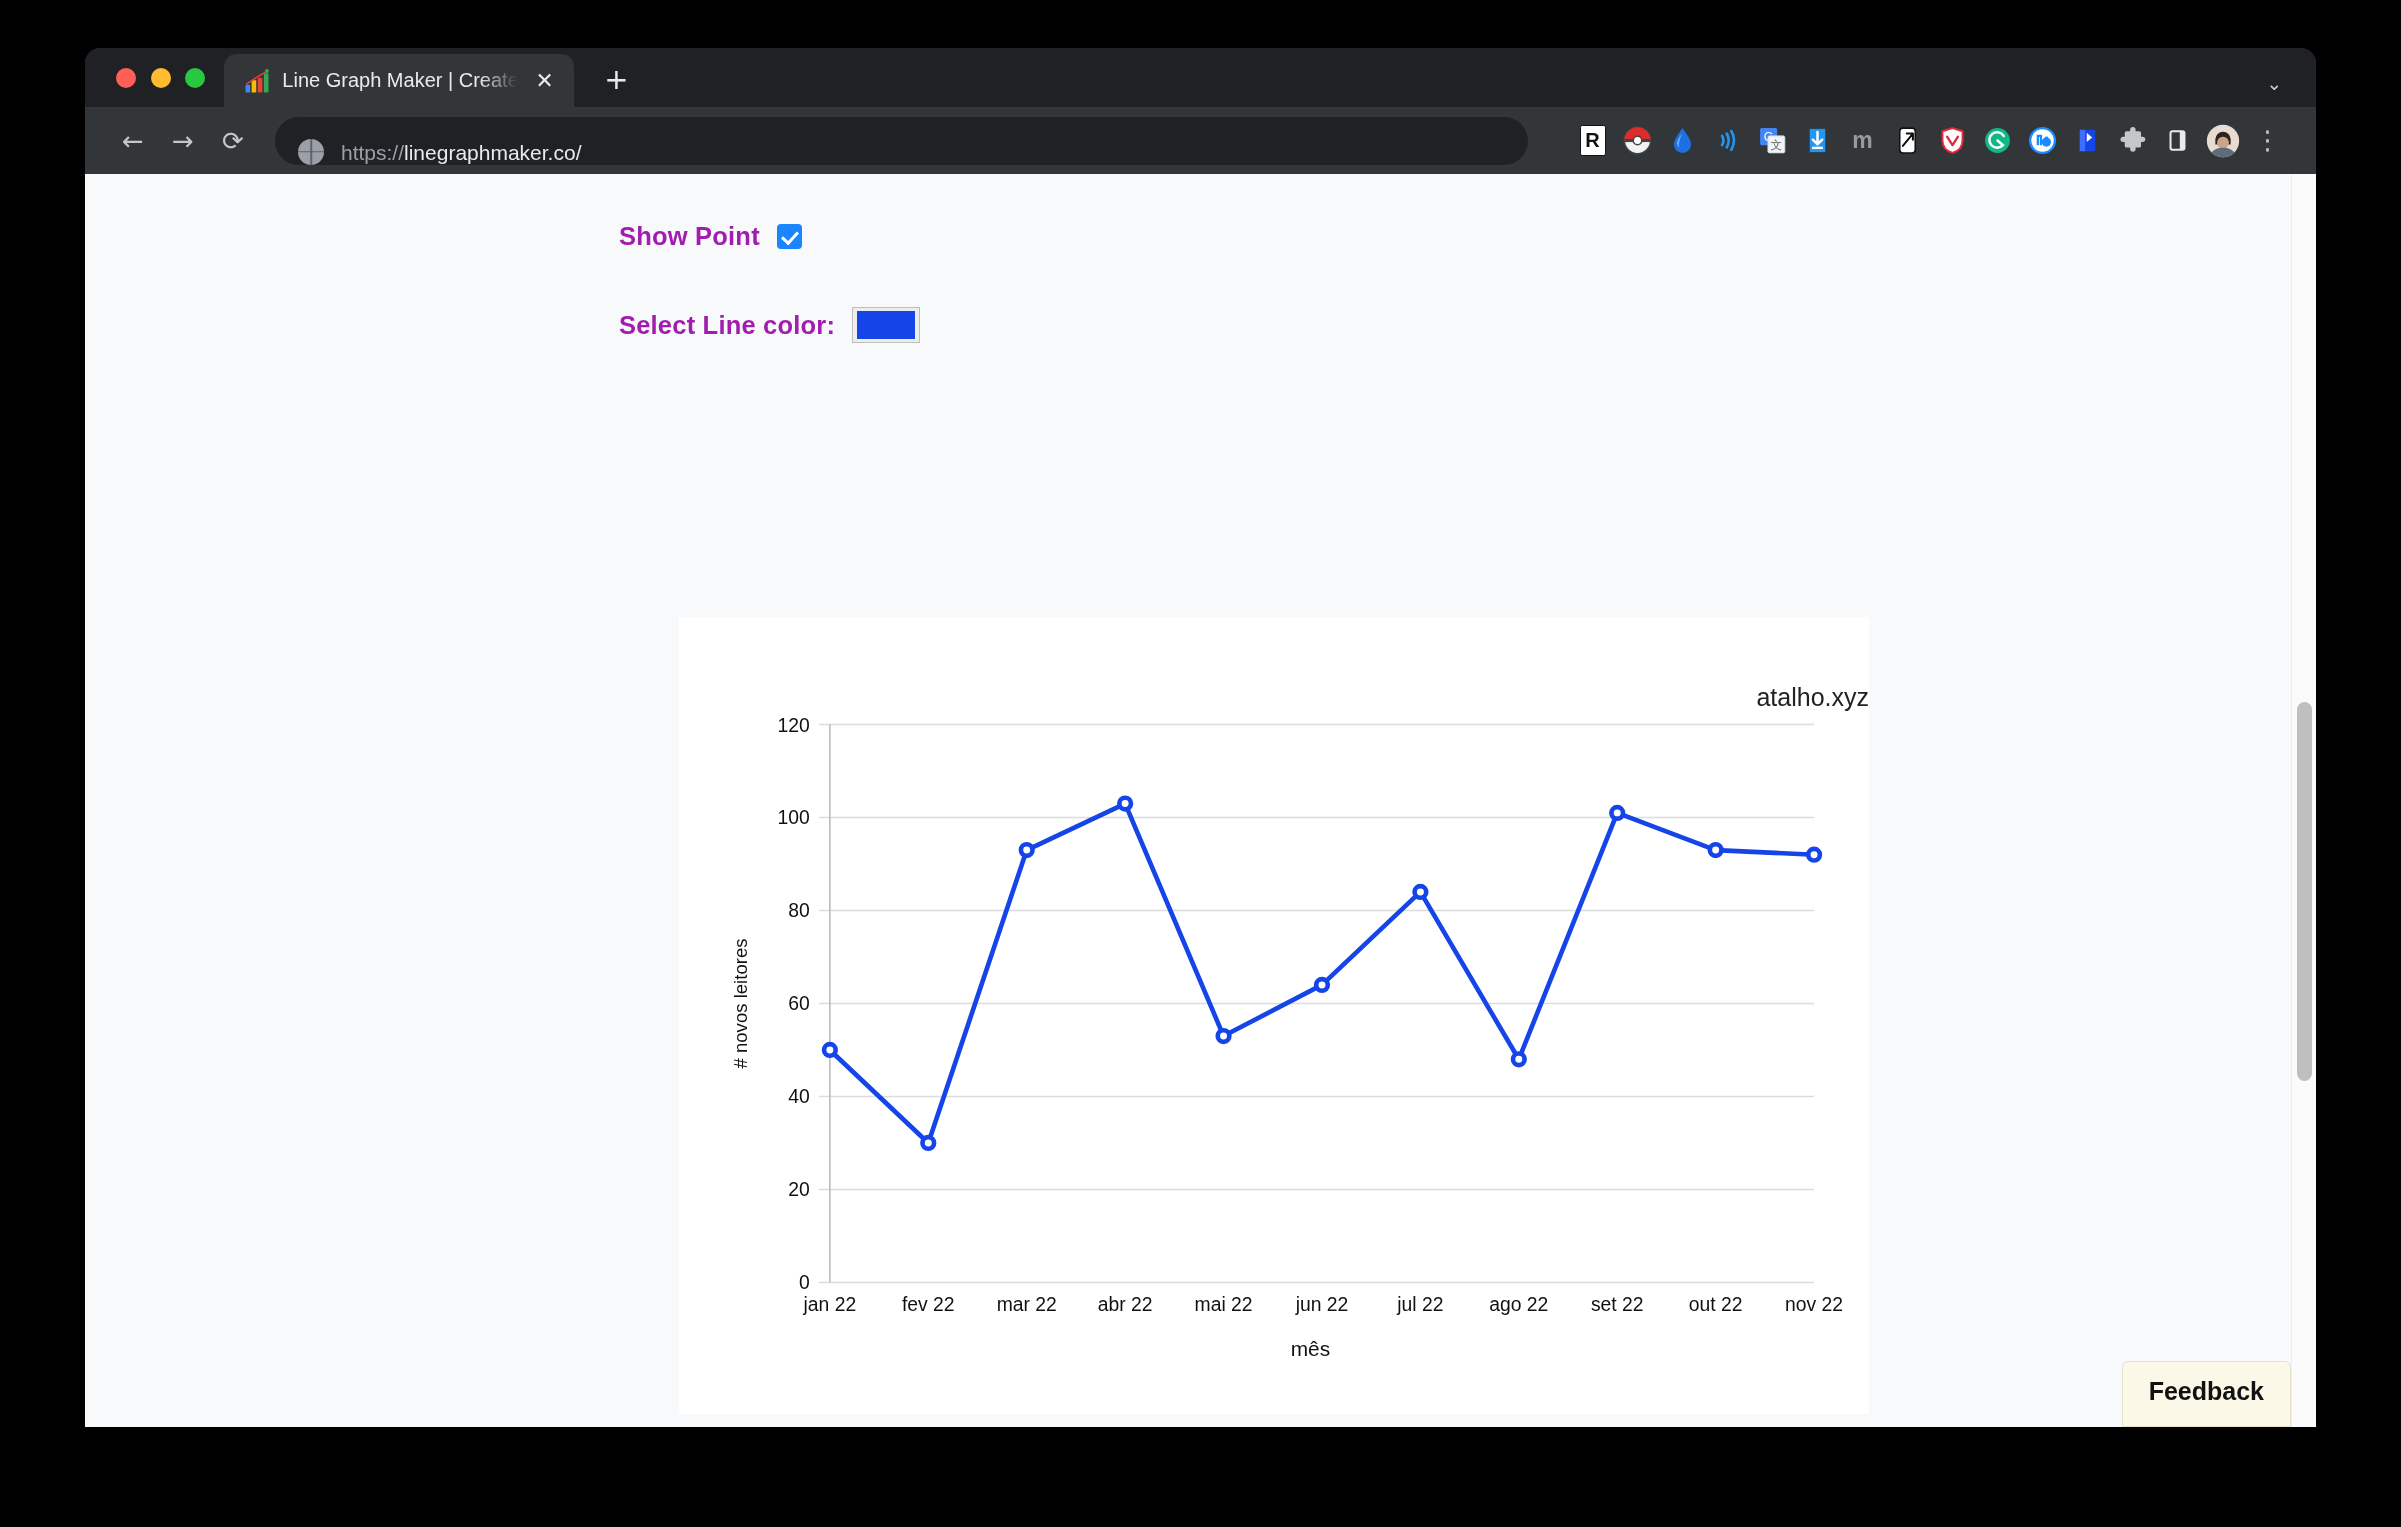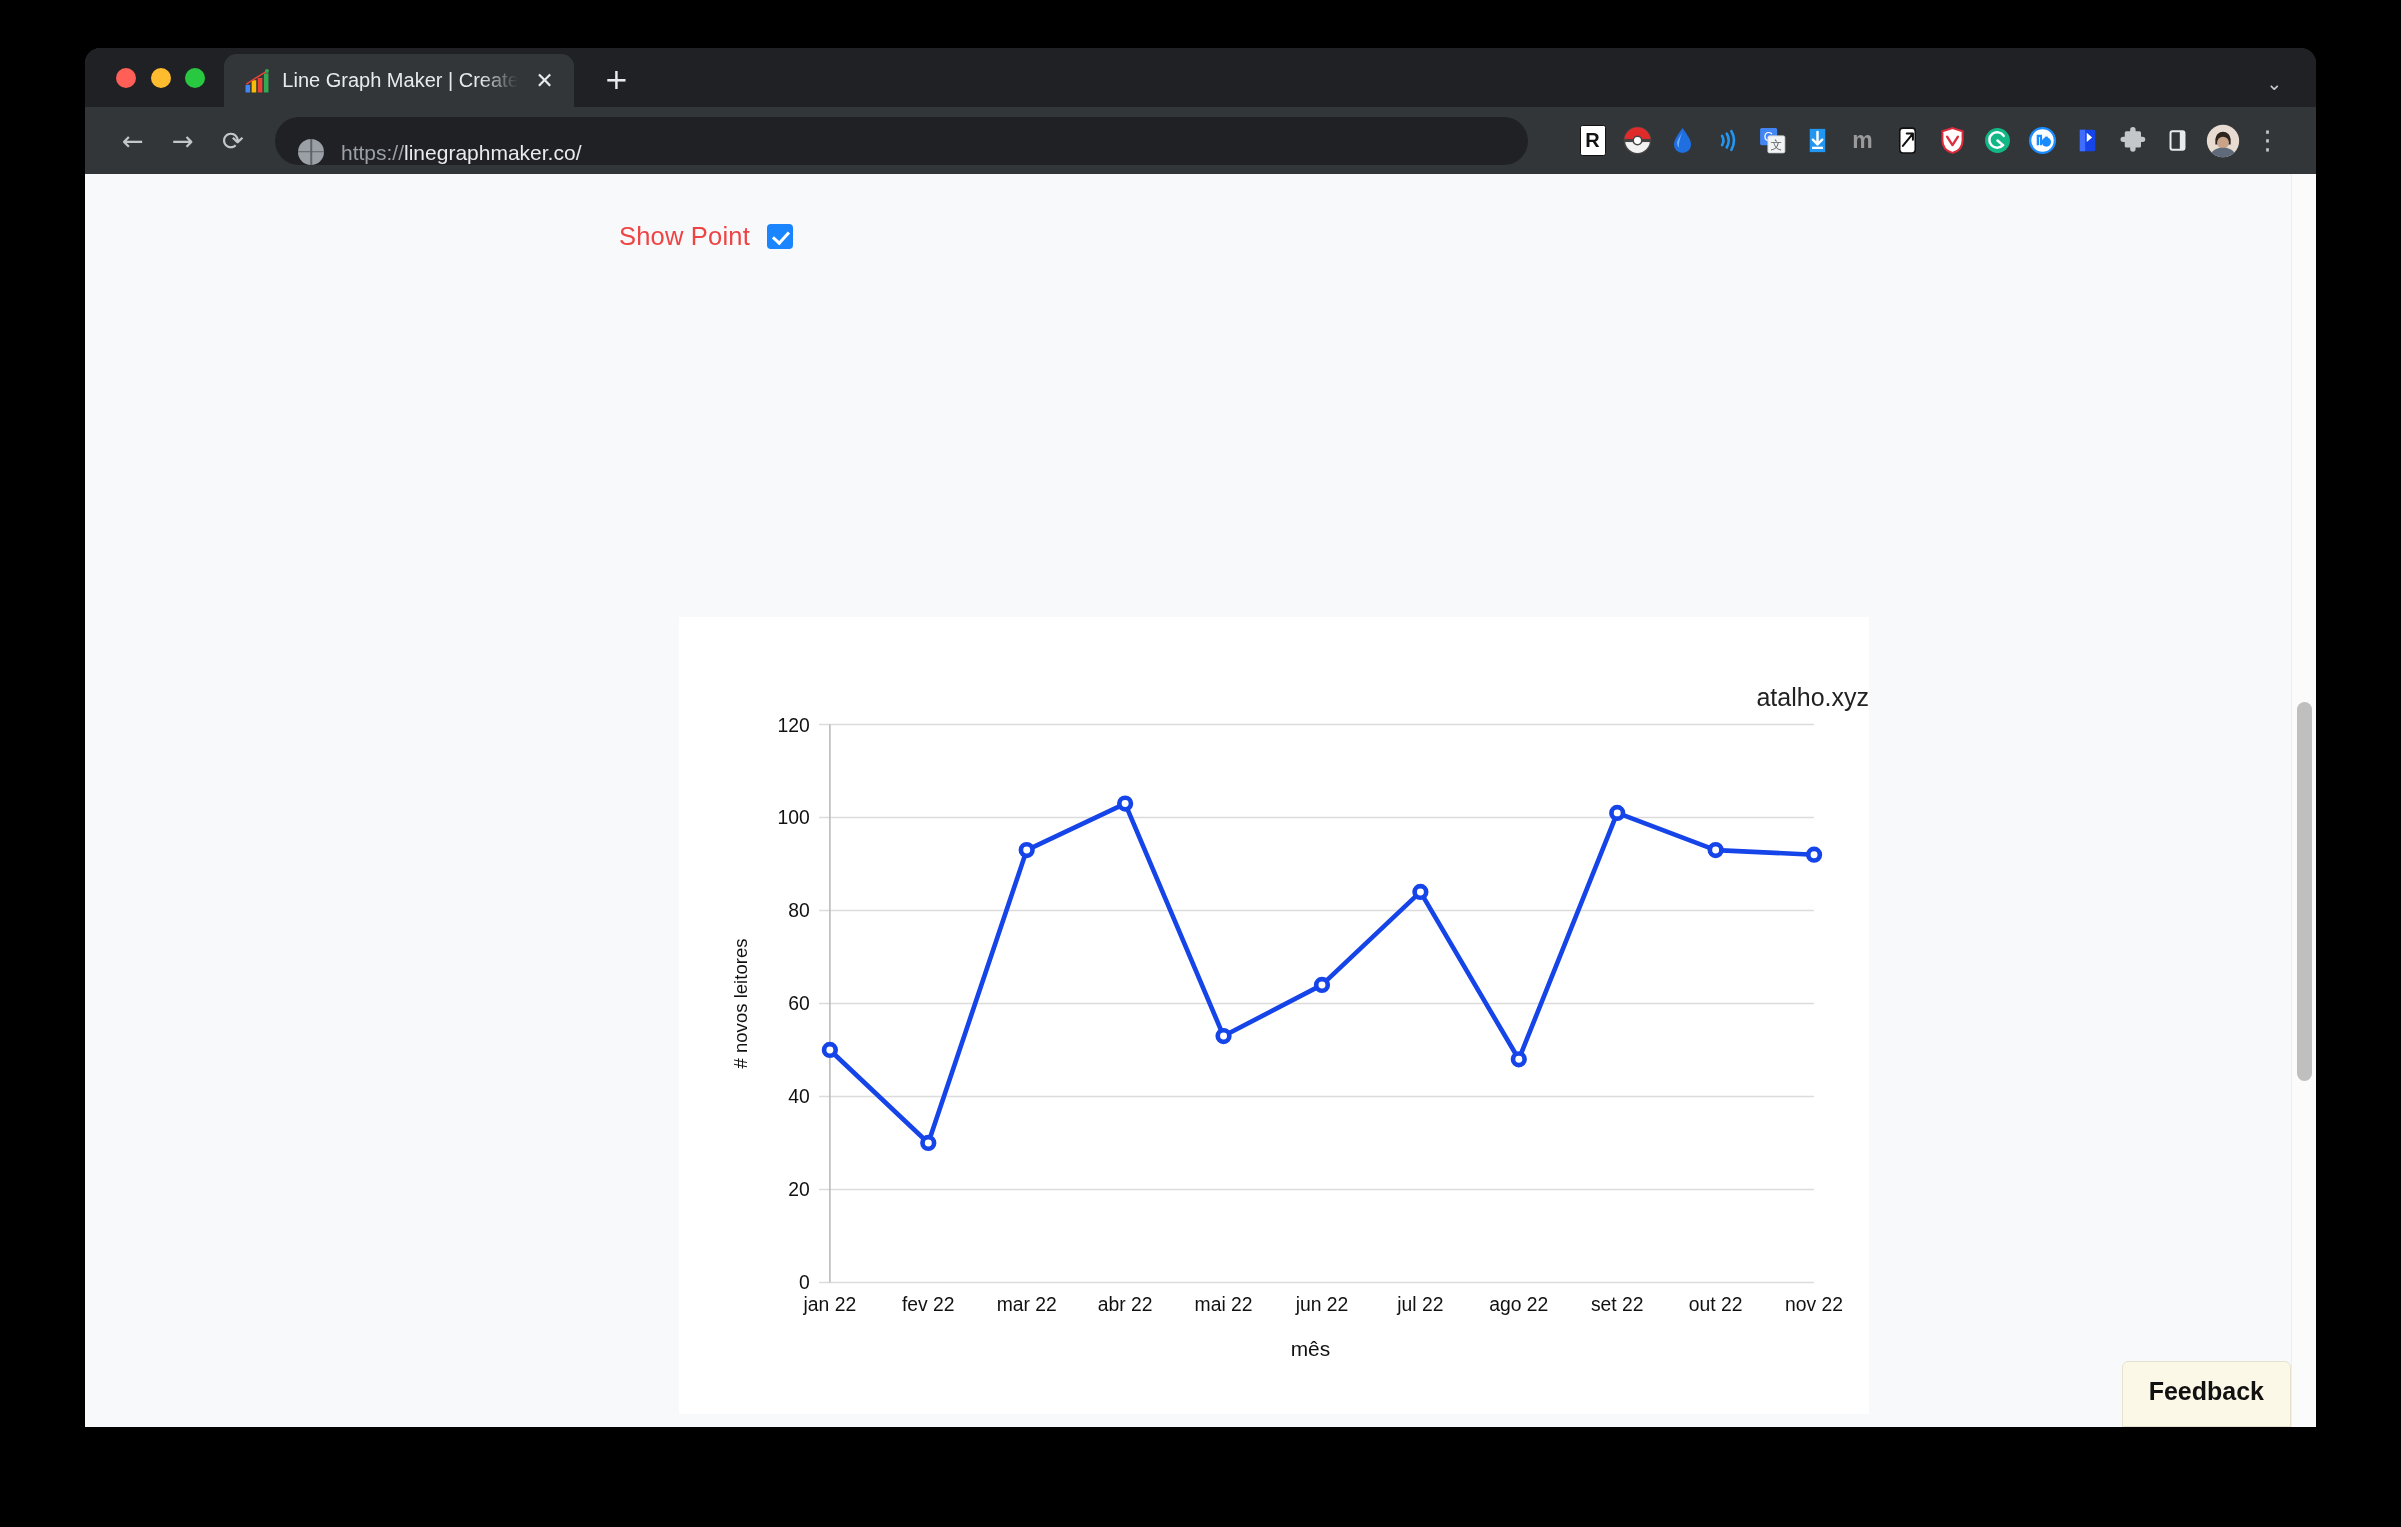--- a/index.html
+++ b/index.html
@@ -131,21 +131,21 @@
   .viewport {
     position: relative;
     height: calc(1379px - 59px - 67px);
     background: #f7f9fb;
     overflow: hidden;
   }
 
   .controls { padding: 48px 0 0 534px; }
   .ctrl-row { display: flex; align-items: center; gap: 17px; margin-bottom: 56px; }
   .ctrl-label {
-    font-size: 25.5px; font-weight: normal; color: #ef4444;
+    font-size: 25.5px; font-weight: bold; color: #a21caf;
     letter-spacing: 0.2px;
   }
   .checkbox {
     width: 25.5px; height: 25.5px; border-radius: 3.9px; background: #1a85ff;
     position: relative; flex: 0 0 25.5px;
   }
   .checkbox::after {
     content: ""; position: absolute;
     left: 8.5px; top: 3.9px; width: 7px; height: 13px;
     border: solid #fff; border-width: 0 3.1px 3.1px 0;
@@ -342,20 +342,26 @@
       <span class="ext" style="color:#c4c7ca;font-size:26px;">⋮</span>
     </div>
   </div>
 
   <div class="viewport">
 
     <div class="controls">
       <div class="ctrl-row">
         <span class="ctrl-label">Show Point</span>
         <span class="checkbox"></span>
+      </div>
+      <div class="ctrl-row">
+        <span class="ctrl-label">Select Line color:</span>
+        <span class="colorswatch">
+            <span class="fill"></span>
+          </span>
       </div>
     </div>
 
     <div class="card">
       <div class="chart-title">atalho.xyz</div>
       <svg class="plot" viewBox="0 0 1538 1030" preserveAspectRatio="none">
         <g id="gridlines">
             <line x1="181" x2="1467" y1="860" y2="860" stroke="#dcdcdc" stroke-width="2"></line>
             <line x1="181" x2="1467" y1="739.8333333333334" y2="739.8333333333334" stroke="#dcdcdc" stroke-width="2"></line>
             <line x1="181" x2="1467" y1="619.6666666666667" y2="619.6666666666667" stroke="#dcdcdc" stroke-width="2"></line>

